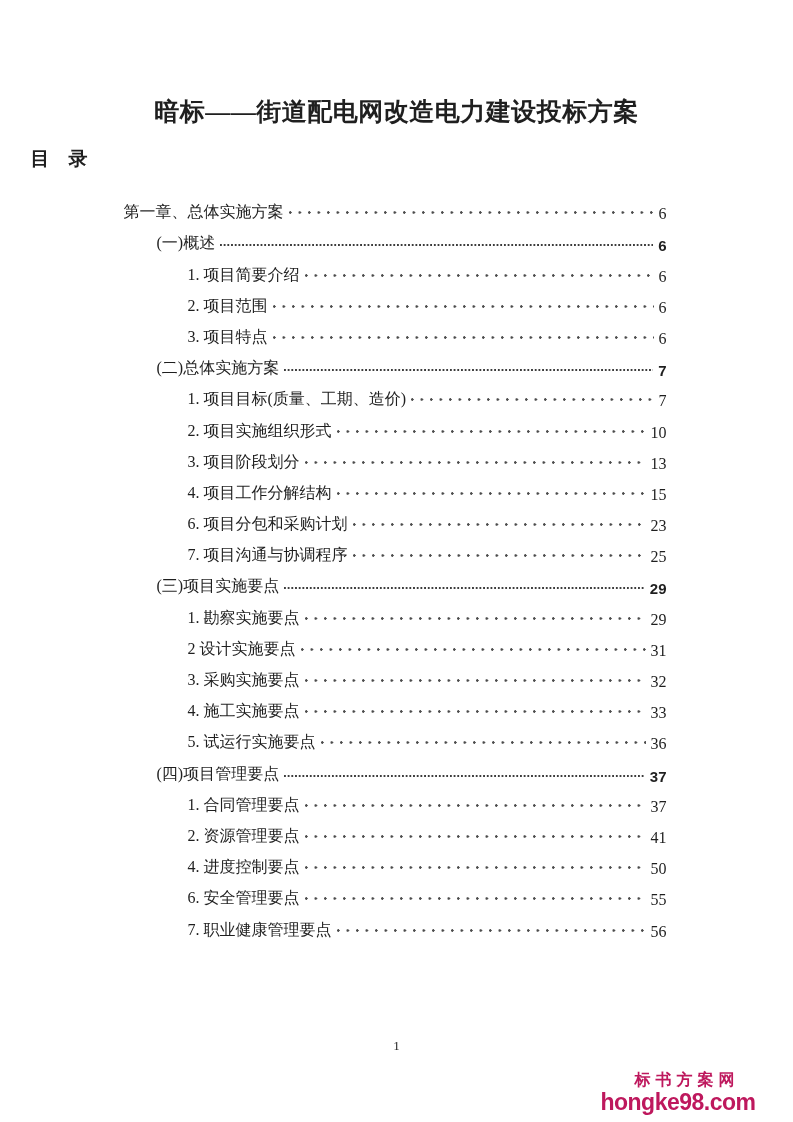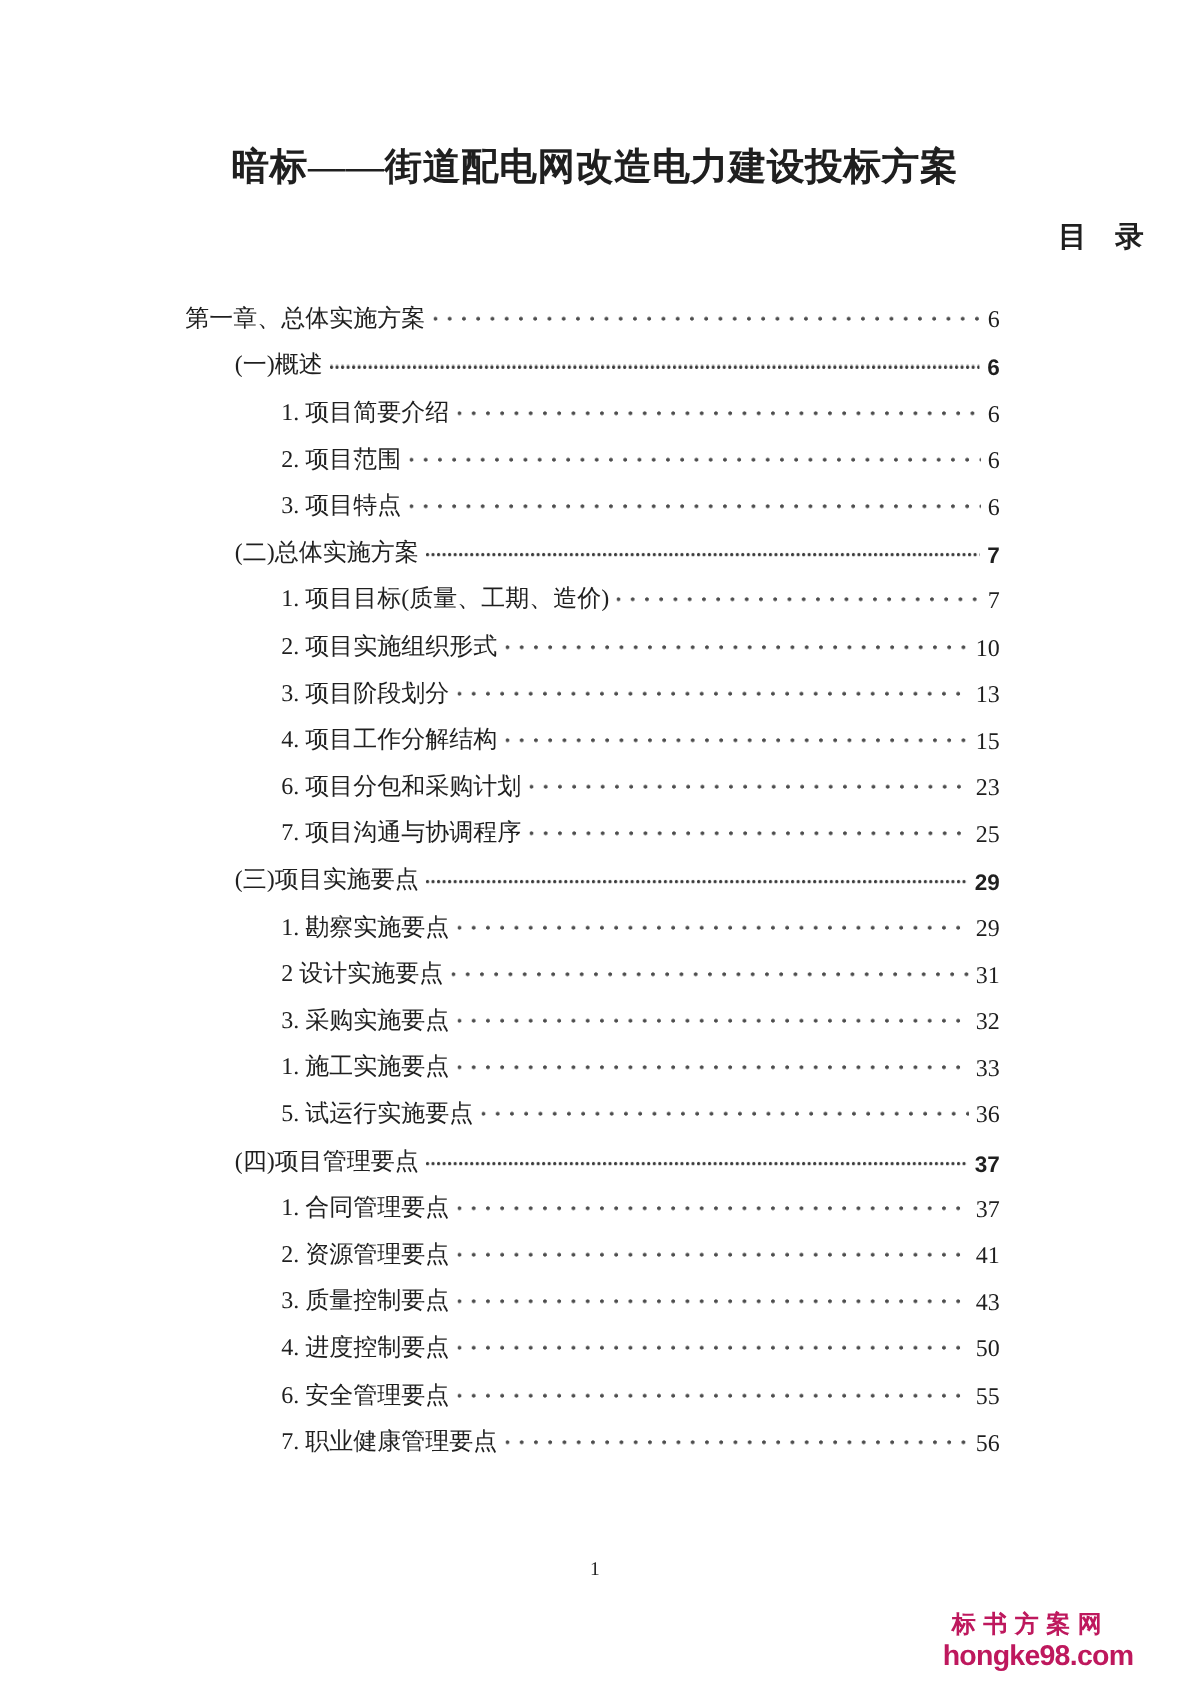--- a/index.html
+++ b/index.html
@@ -21,21 +21,21 @@
     margin: 0;
     padding-top: 95px;
     text-align: center;
     font-size: 25px;
     line-height: 34px;
     font-weight: 700;
     letter-spacing: 0.5px;
   }
   .toc-heading {
     margin-top: 17px;
-    text-align: right;
+    text-align: left;
     font-size: 19px;
     line-height: 26px;
     font-weight: 700;
     white-space: pre;
   }
   .toc {
     margin-top: 20px;
     padding: 0 96px 0 93px;
   }
   .toc-row {
@@ -98,21 +98,21 @@
     line-height: 1;
   }
   .wm-name {
     font-size: 16px;
     font-weight: 700;
     letter-spacing: 5px;
     margin-right: 16px;
     margin-bottom: 3px;
   }
   .wm-url {
-    font-size: 19px;
+    font-size: 23px;
     font-weight: 700;
     letter-spacing: -0.5px;
   }
 </style>
 </head>
 <body>
 
 <div class="page" style="color: rgb(31, 31, 31);">
 
   <h1 class="doc-title">暗标——街道配电网改造电力建设投标方案</h1>
@@ -194,21 +194,21 @@
         <span class="toc-label">2 设计实施要点</span>
         <span class="toc-leader"></span>
         <span class="toc-page">31</span>
       </div>
       <div class="toc-row level-3 leader-sparse">
         <span class="toc-label">3. 采购实施要点</span>
         <span class="toc-leader"></span>
         <span class="toc-page">32</span>
       </div>
       <div class="toc-row level-3 leader-sparse">
-        <span class="toc-label">1. 施工实施要点</span>
+        <span class="toc-label">4. 施工实施要点</span>
         <span class="toc-leader"></span>
         <span class="toc-page">33</span>
       </div>
       <div class="toc-row level-3 leader-sparse">
         <span class="toc-label">5. 试运行实施要点</span>
         <span class="toc-leader"></span>
         <span class="toc-page">36</span>
       </div>
       <div class="toc-row level-2 leader-dense">
         <span class="toc-label">(四)项目管理要点</span>
@@ -217,25 +217,20 @@
       </div>
       <div class="toc-row level-3 leader-sparse">
         <span class="toc-label">1. 合同管理要点</span>
         <span class="toc-leader"></span>
         <span class="toc-page">37</span>
       </div>
       <div class="toc-row level-3 leader-sparse">
         <span class="toc-label">2. 资源管理要点</span>
         <span class="toc-leader"></span>
         <span class="toc-page">41</span>
-      </div>
-      <div class="toc-row level-3 leader-sparse">
-        <span class="toc-label">3. 质量控制要点</span>
-        <span class="toc-leader"></span>
-        <span class="toc-page">43</span>
       </div>
       <div class="toc-row level-3 leader-sparse">
         <span class="toc-label">4. 进度控制要点</span>
         <span class="toc-leader"></span>
         <span class="toc-page">50</span>
       </div>
       <div class="toc-row level-3 leader-sparse">
         <span class="toc-label">6. 安全管理要点</span>
         <span class="toc-leader"></span>
         <span class="toc-page">55</span>

